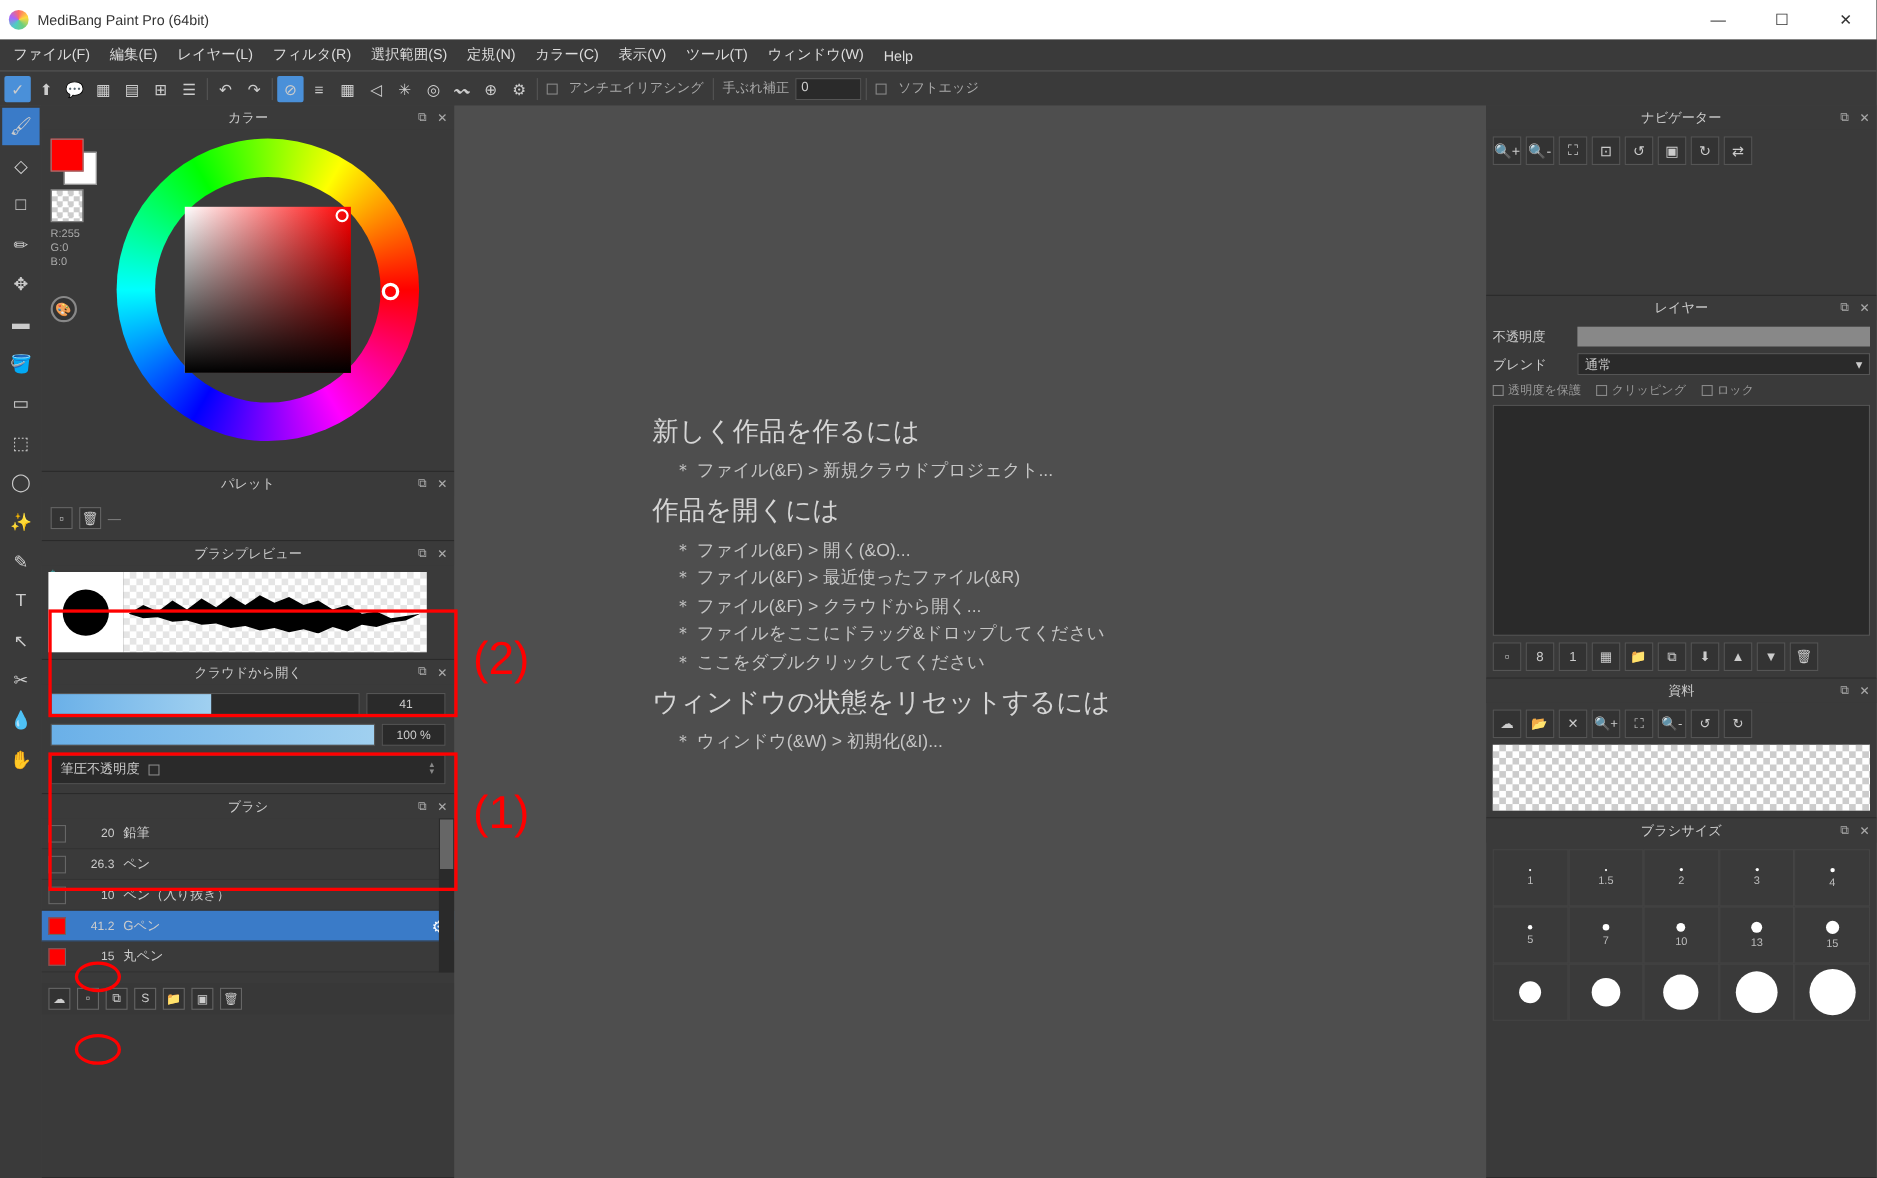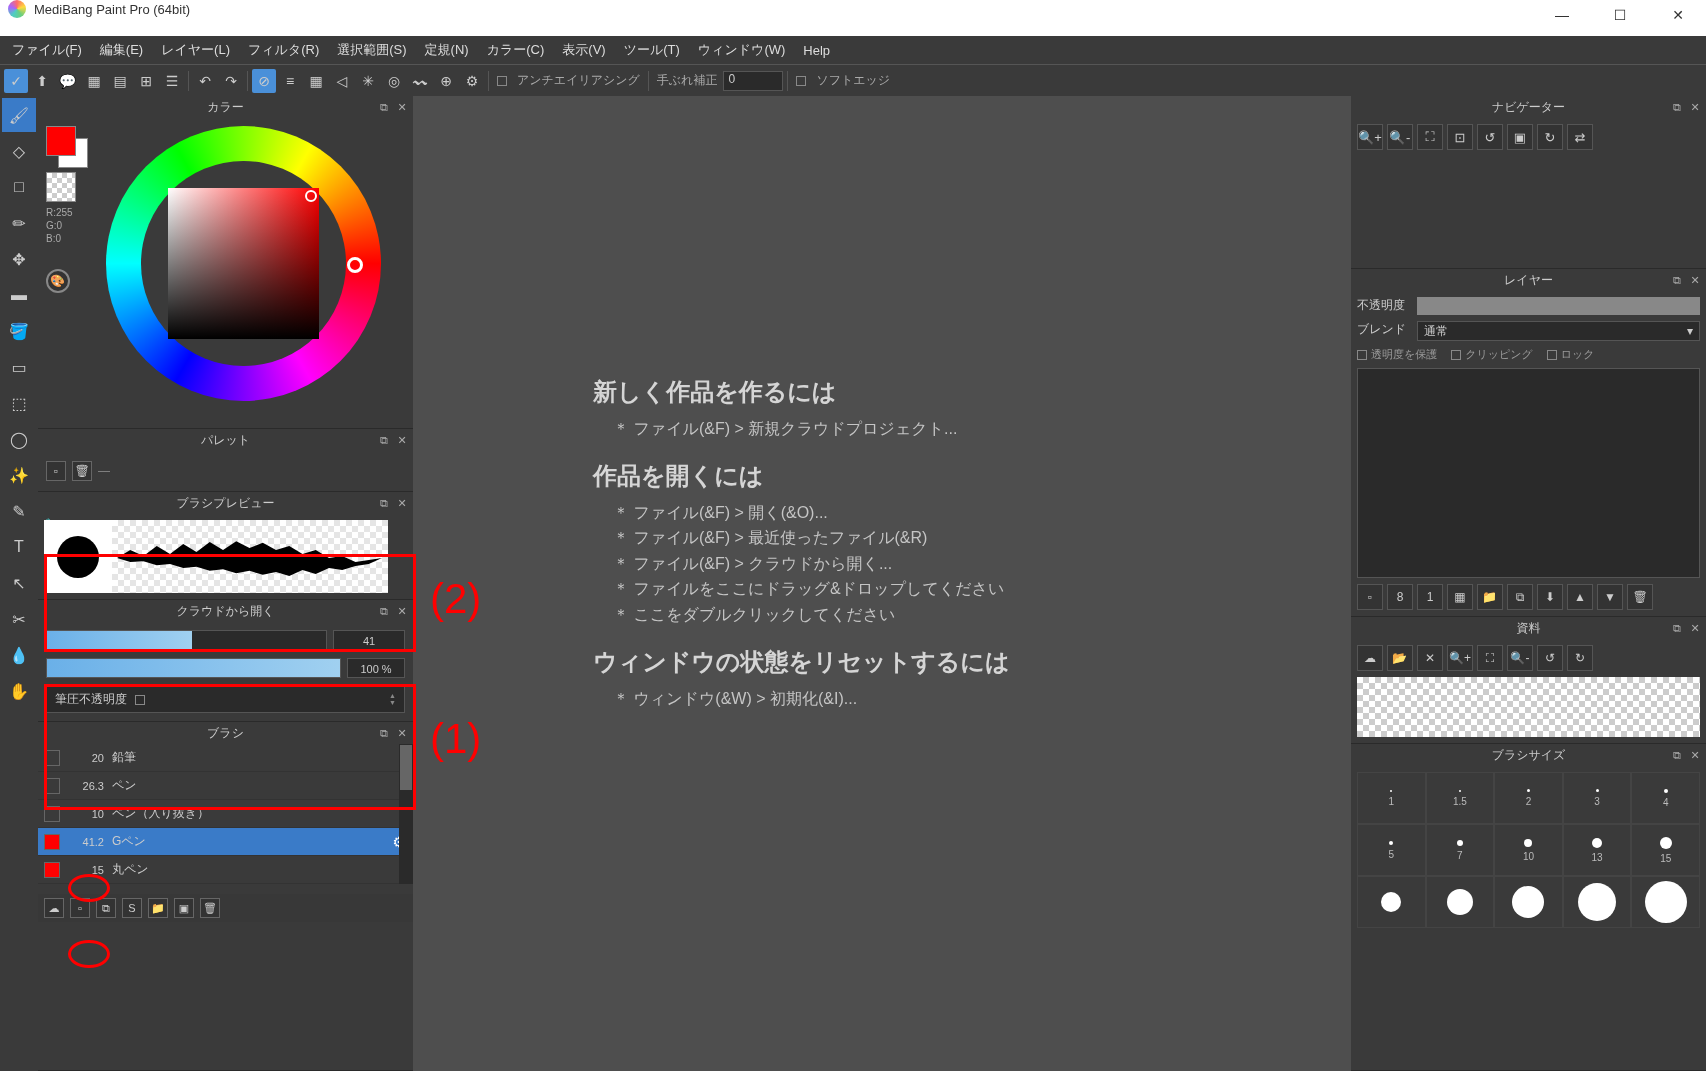--- a/index.html
+++ b/index.html
@@ -1,17 +1,17 @@
 <!DOCTYPE html>
 <html><head>
 <meta charset="utf-8">
 <style>
 *{margin:0;padding:0;box-sizing:border-box;font-family:"Meiryo","Yu Gothic",sans-serif;user-select:none}
 body{background:#4a4a4a;overflow:hidden;font-size:12px;color:#ccc;width:1706px;height:1071px;position:relative}
-.titlebar{background:#fff;height:36px;display:flex;align-items:flex-start;padding:0 8px;justify-content:space-between}
+.titlebar{background:#fff;height:36px;display:flex;align-items:center;padding:0 8px;justify-content:space-between}
 .titlebar-left{display:flex;align-items:center;gap:8px}
 .titlebar-title{color:#333;font-size:13px}
 .titlebar-btns{display:flex;gap:18px;align-items:center}
 .titlebar-btn{width:40px;height:30px;display:flex;align-items:center;justify-content:center;color:#333;font-size:14px}
 .menubar{background:#3a3a3a;height:28px;display:flex;align-items:center;padding:0 4px;gap:2px}
 .menu-item{padding:2px 8px;color:#ddd;font-size:13px}
 .toolbar-row{background:#3a3a3a;height:32px;display:flex;align-items:center;padding:0 4px;gap:2px;border-top:1px solid #555}
 .tb-icon{width:24px;height:24px;display:flex;align-items:center;justify-content:center;color:#ccc;font-size:14px;border-radius:2px}
 .tb-icon.blue{background:#4a90d9}
 .tb-icon.active{background:#4a90d9}
@@ -64,27 +64,27 @@
 .br-sw{width:16px;height:16px;border:1px solid #666}
 .br-sw.red{background:#ff0000}
 .br-num{width:36px;font-size:11px;text-align:right;color:#ccc}
 .br-name{font-size:12px}
 .br-gear{position:absolute;right:8px;color:#fff;font-size:14px}
 .brush-scroll{position:absolute;right:0;top:0;width:14px;height:140px;background:#2a2a2a}
 .brush-scroll-thumb{width:12px;height:45px;background:#666;margin:1px}
 .brush-bottom{height:28px;display:flex;align-items:center;padding:0 6px;gap:6px;background:#383838}
 .bb-btn{width:20px;height:20px;border:1px solid #666;background:#333;display:flex;align-items:center;justify-content:center;font-size:11px}
 .canvas-area{flex:1;background:#4e4e4e;position:relative;padding:40px 60px}
-.help-text h2{font-size:24px;color:#d5d5d5;font-weight:bold;margin-bottom:8px;margin-top:18px}
+.help-text h2{font-size:24px;color:#d5d5d5;font-weight:normal;margin-bottom:8px;margin-top:6px}
 .help-text p{font-size:16px;color:#c5c5c5;line-height:1.6;margin-left:20px}
 .right-panels{width:355px;background:#3a3a3a;display:flex;flex-direction:column}
 .nav-body{height:90px;padding:6px;display:flex;gap:4px}
 .nav-btn{width:26px;height:26px;border:1px solid #555;background:#333;display:flex;align-items:center;justify-content:center;font-size:13px}
 .layer-body{padding:6px;display:flex;flex-direction:column;gap:6px}
-.layer-row{display:flex;align-items:flex-start;gap:0}
+.layer-row{display:flex;align-items:center;gap:17px}
 .layer-lbl{font-size:12px;width:60px}
 .layer-slider{flex:1;height:18px;background:#888}
 .layer-sel{flex:1;height:20px;background:#2a2a2a;border:1px solid #555;padding:0 6px;display:flex;align-items:center;justify-content:space-between}
 .layer-chks{display:flex;gap:14px;font-size:11px;color:#999}
 .layer-chk{display:flex;align-items:center;gap:4px}
 .layer-list{height:210px;background:#2a2a2a;border:1px solid #555}
 .layer-bottom{display:flex;gap:4px}
 .lb-btn{width:26px;height:26px;border:1px solid #555;background:#333;display:flex;align-items:center;justify-content:center;font-size:12px}
 .res-body{padding:6px}
 .res-top{display:flex;gap:4px;margin-bottom:6px}

